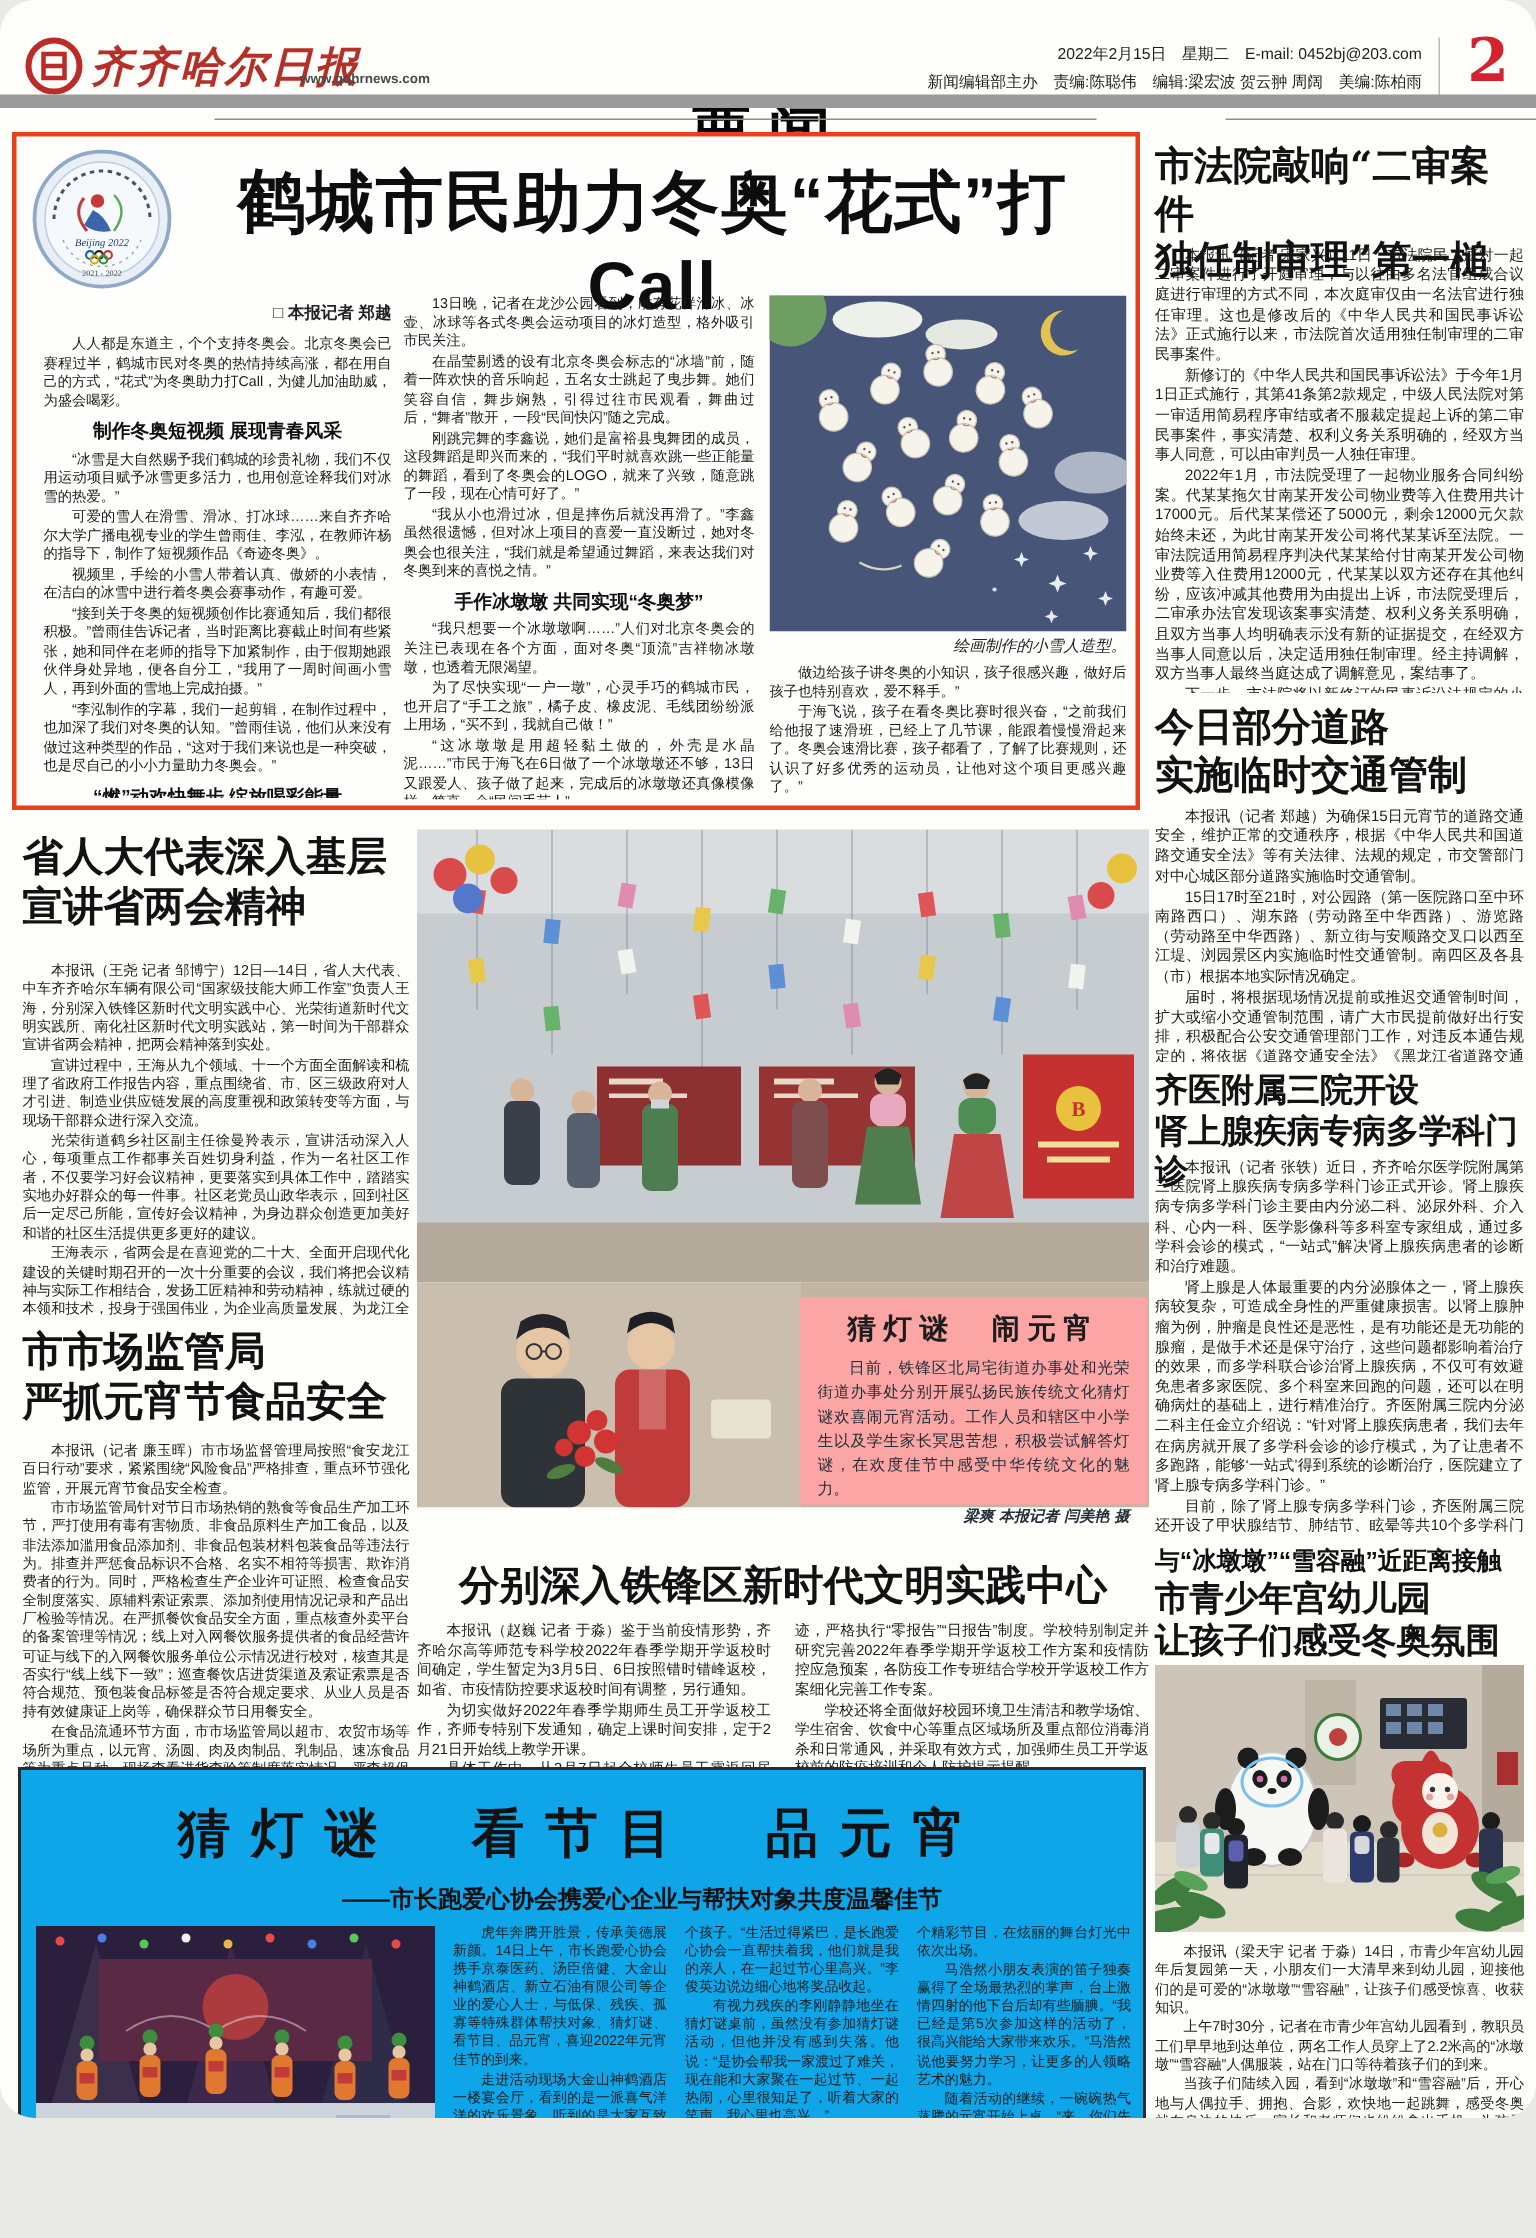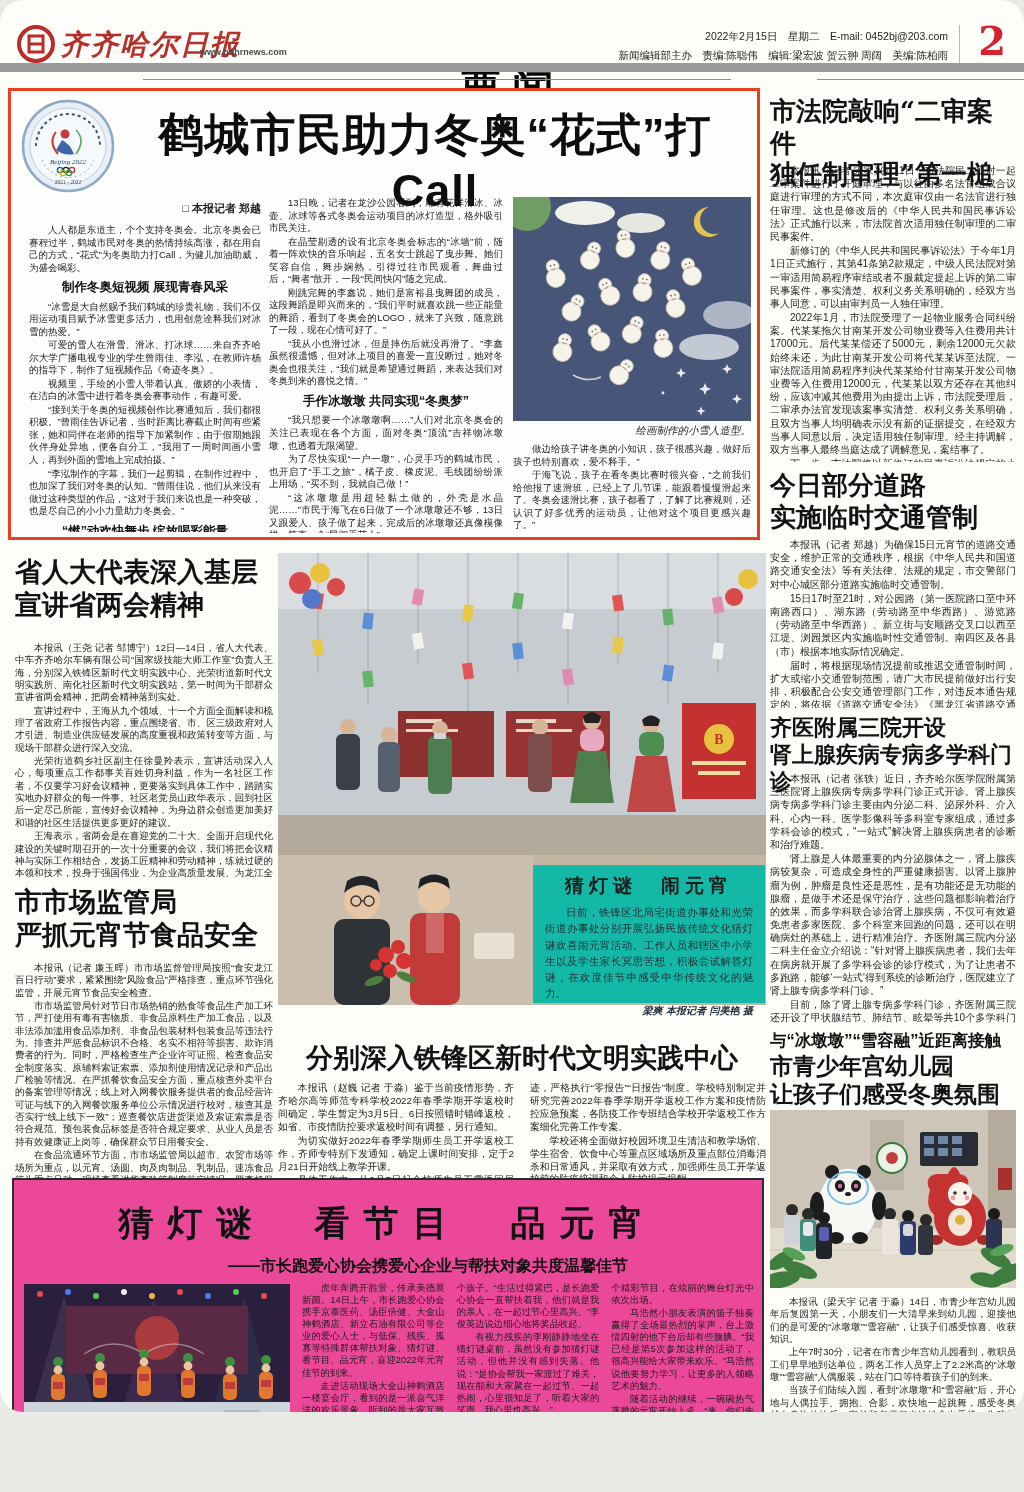--- a/index.html
+++ b/index.html
@@ -53,34 +53,34 @@
   .photoD{left:770px;top:1110px;width:246px;height:178px;}
   .bodyD{top:1296px;height:192px;font-size:9.5px;line-height:1.3;}
   
   .lcol{width:258px;left:15px;}
   .headE{top:556px;font-size:27px;}
   .bodyE{top:642px;height:238px;font-size:9.5px;line-height:1.3;}
   .headF{top:886px;font-size:27px;}
   .bodyF{top:962px;height:245px;font-size:9.5px;line-height:1.3;}
   
   .midphoto{left:278px;top:553px;width:488px;height:452px;}
-  .lanternbox{left:533px;top:865px;width:232px;height:138px;background:#14b8a6;box-sizing:border-box;
+  .lanternbox{left:533px;top:865px;width:232px;height:138px;background:#fca5a5;box-sizing:border-box;
               padding:8px 12px 6px;}
   .lantern-title{margin:0;text-align:center;font-size:19px;font-weight:900;letter-spacing:5px;color:#1c1c1c;
                  font-family:"DejaVu Serif","Liberation Serif",serif;}
   .lantern-text{margin:5px 0 0;font-size:10.5px;line-height:1.55;text-align:justify;text-indent:2em;
                 font-family:"DejaVu Serif","Liberation Serif",serif;color:#23303a;}
   .lantern-credit{margin:2px 0 0;text-align:right;font-size:10px;font-weight:bold;font-style:italic;
                   font-family:"DejaVu Serif","Liberation Serif",serif;color:#23303a;}
   
   .headG{left:278px;top:1042px;width:488px;text-align:center;font-size:27px;}
   .bodyG{left:278px;top:1082px;width:488px;height:128px;font-size:9.8px;line-height:1.32;
          column-count:2;column-gap:16px;}
   
-  .bbox{left:12px;top:1178px;width:752px;height:310px;border:2px solid #2b2b2b;box-sizing:border-box;background:#ec4899;}
+  .bbox{left:12px;top:1178px;width:752px;height:310px;border:2px solid #2b2b2b;box-sizing:border-box;background:#0ea5e9;}
   .headH{left:0;top:22px;width:100%;text-align:center;font-size:35px;letter-spacing:14px;}
   .subH{left:0;top:76px;width:100%;text-align:center;font-size:16px;font-weight:bold;color:#111;padding-left:40px;}
   .photoH{left:10px;top:104px;width:266px;height:166px;}
   .capH{left:10px;top:272px;width:266px;text-align:right;font-size:10px;font-style:italic;
         font-family:"DejaVu Serif","Liberation Serif",serif;color:#222;}
   .bodyH{left:288px;top:102px;width:452px;height:200px;font-size:9.3px;line-height:1.3;
          column-count:3;column-gap:12px;}
 </style>
 </head>
 <body>

